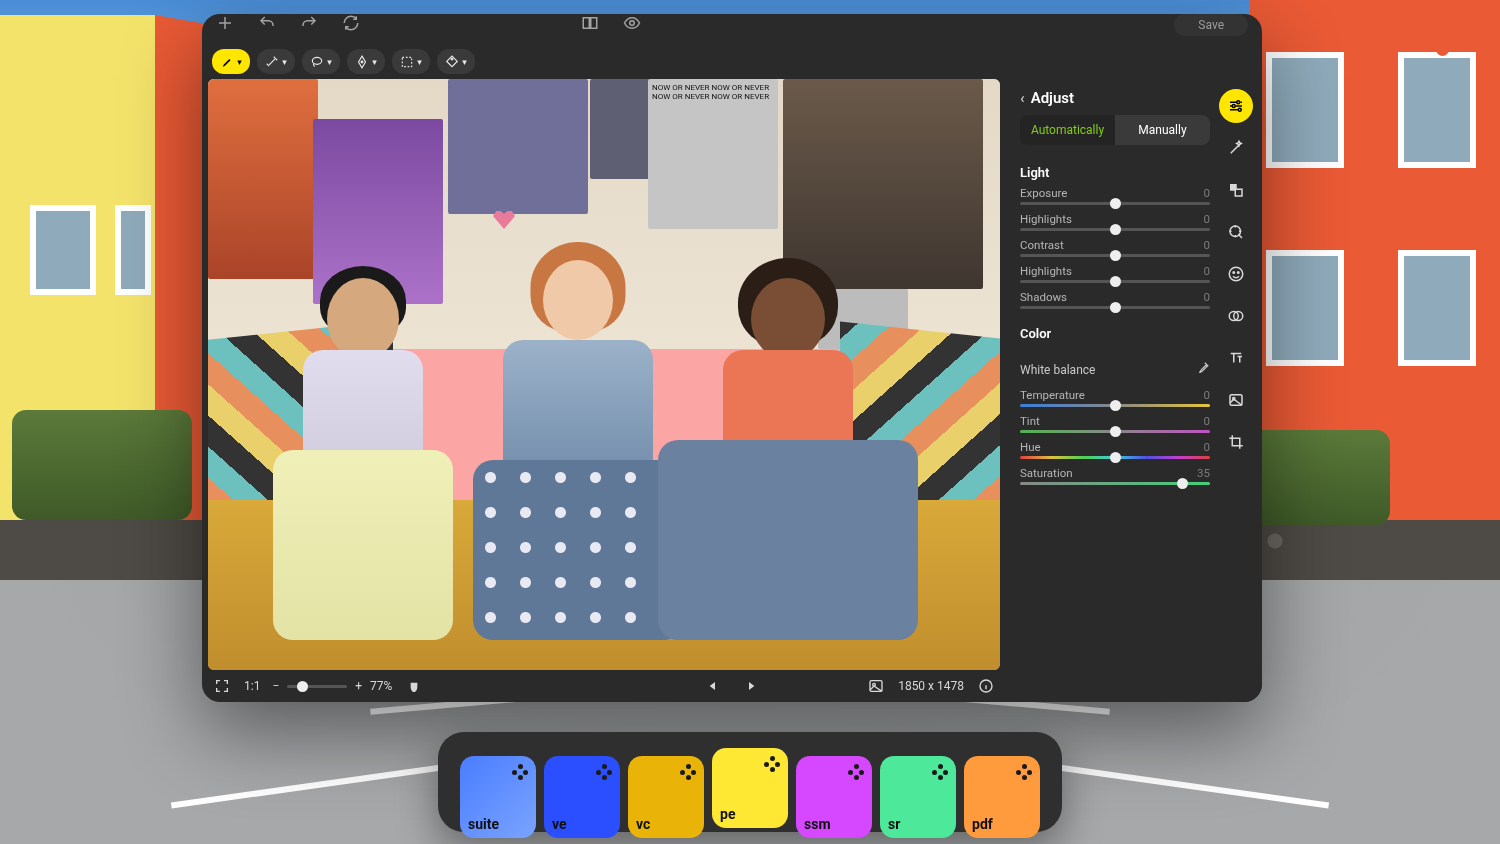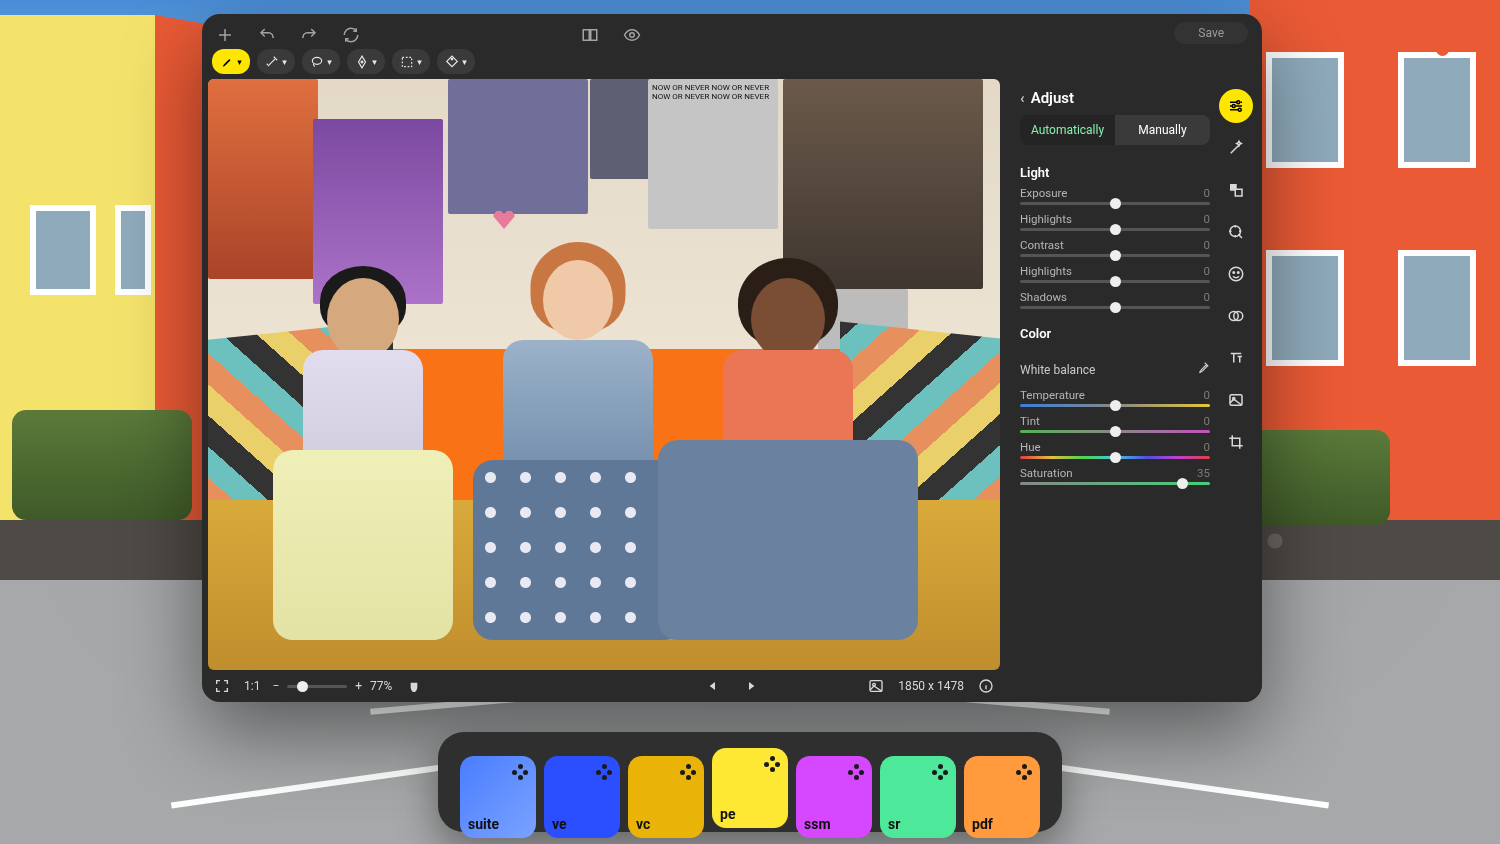--- a/index.html
+++ b/index.html
@@ -34,35 +34,35 @@
   .lw3 { bottom:138px; left:370px; width:200px; transform:rotate(-5deg); }
   .lw4 { bottom:138px; right:390px; width:200px; transform:rotate(5deg); }
 
   
   .app-window {
     position:absolute; left:202px; top:14px; width:1060px; height:688px;
     background:#2a2a2a; border-radius:18px; overflow:hidden;
     box-shadow:0 30px 80px rgba(0,0,0,.45);
     z-index:10; display:flex; flex-direction:column;
   }
-  .titlebar { height:30px; display:flex; align-items:flex-end; padding:0 14px; gap:41px; }
+  .titlebar { height:30px; display:flex; align-items:flex-start; padding:0 14px; gap:41px; }
   .tb-group { display:flex; gap:24px; align-items:center; }
   .tb-icon { color:#a3a3a3; cursor:pointer; width:18px; height:18px; display:flex; align-items:center; justify-content:center; }
   .tb-icon svg { width:18px; height:18px; }
   .save-btn { margin-left:auto; font-size:12px; color:#9b9b9b; background:#333; padding:4px 24px; border-radius:14px; cursor:pointer; }
   .tool-row { height:35px; display:flex; align-items:center; padding:0 10px; gap:7px; }
   .tool { height:25px; min-width:38px; border-radius:12px; display:flex; align-items:center; justify-content:center; gap:3px; background:#3a3a3a; color:#e8e8e8; cursor:pointer; padding:0 8px; }
   .tool.active { background:#ffe600; color:#000; }
   .tool .chev { font-size:9px; }
   .tool svg { width:14px; height:14px; }
   .main-area { flex:1; display:flex; min-height:0; }
   .canvas-col { flex:1; display:flex; flex-direction:column; min-width:0; }
   .canvas { flex:1; margin:0 6px 0 6px; background:#1a1a1a; border-radius:6px; position:relative; overflow:hidden; }
   
-  .photo-bg { position:absolute; inset:0; background:#f97316;border-radius:11px; }
+  .photo-bg { position:absolute; inset:0; background:#fca5a5; }
   .photo-wall { position:absolute; top:0; left:0; right:0; height:270px; background:linear-gradient(#e4d9c7,#ece3d3); }
   .wall-poster { position:absolute; background:#777; border-radius:2px; }
   .wp1 { top:0; left:0; width:110px; height:200px; background:linear-gradient(#e06f3f,#aa4429); }
   .wp2 { top:40px; left:105px; width:130px; height:185px; background:linear-gradient(#7b4aa0,#ac72c9); }
   .wp3 { top:0; left:240px; width:140px; height:135px; background:#6f6f9a; }
   .wp4 { top:0; left:382px; width:130px; height:100px; background:#5f5f73; }
   .wp5 { top:0; left:440px; width:130px; height:150px; background:#c5c5c5; color:#111; font-size:8px; padding:4px; }
   .wp6 { top:0; left:575px; width:200px; height:210px; background:linear-gradient(#6b5a4a,#3f3630); }
   .wp7 { top:210px; left:610px; width:90px; height:60px; background:#bcbcbc; }
   .heart { position:absolute; top:130px; left:285px; width:22px; height:20px; background:#e87a9c; clip-path:polygon(50% 100%, 0 35%, 15% 10%, 35% 10%, 50% 25%, 65% 10%, 85% 10%, 100% 35%); }
@@ -98,21 +98,21 @@
   .zoom-thumb { position:absolute; top:-4px; left:10px; width:11px; height:11px; background:#eee; border-radius:50%; }
   .prev-next { display:flex; gap:18px; position:absolute; left:50%; transform:translateX(-50%); }
   .cf-right { margin-left:auto; display:flex; align-items:center; gap:12px; }
 
   
   .right-panel { width:256px; background:#2a2a2a; padding:10px 6px 10px 14px; display:flex; gap:6px; }
   .panel-body { flex:1; display:flex; flex-direction:column; min-width:0; }
   .panel-title-row { display:flex; align-items:center; gap:6px; color:#fff; font-weight:600; font-size:15px; margin-bottom:8px; }
   .back-chev { color:#ccc; cursor:pointer; font-size:15px; }
   .sub-tabs { display:flex; height:30px; border-radius:8px; overflow:hidden; background:#242424; margin-bottom:10px; }
-  .sub-tab { flex:1; display:flex; align-items:center; justify-content:center; font-size:12px; color:#86efac; cursor:pointer; }
+  .sub-tab { flex:1; display:flex; align-items:center; justify-content:center; font-size:12px; color:#84cc16; cursor:pointer; }
   .sub-tab.active { background:#3a3a3a; color:#fff; }
   .sec-heading { color:#fff; font-size:13px; font-weight:600; margin:10px 0 6px; }
   .slider-row { margin-bottom:7px; }
   .slider-label-row { display:flex; justify-content:space-between; font-size:11.5px; color:#b5b5b5; margin-bottom:2px; }
   .slider-label-row .val { color:#7b7b7b; }
   .slider-track { height:3px; border-radius:2px; position:relative; background:#555; }
   .slider-thumb { position:absolute; top:-4px; width:11px; height:11px; background:#eee; border-radius:50%; cursor:grab; }
   .track-temp { background:linear-gradient(90deg,#3a7edc,#888 50%,#e5c63c); }
   .track-tint { background:linear-gradient(90deg,#53b252,#888 50%,#c252c2); }
   .track-hue { background:linear-gradient(90deg,#e04040,#e0c040,#50d050,#40c8e0,#5050e0,#c040d0,#e04040); }

